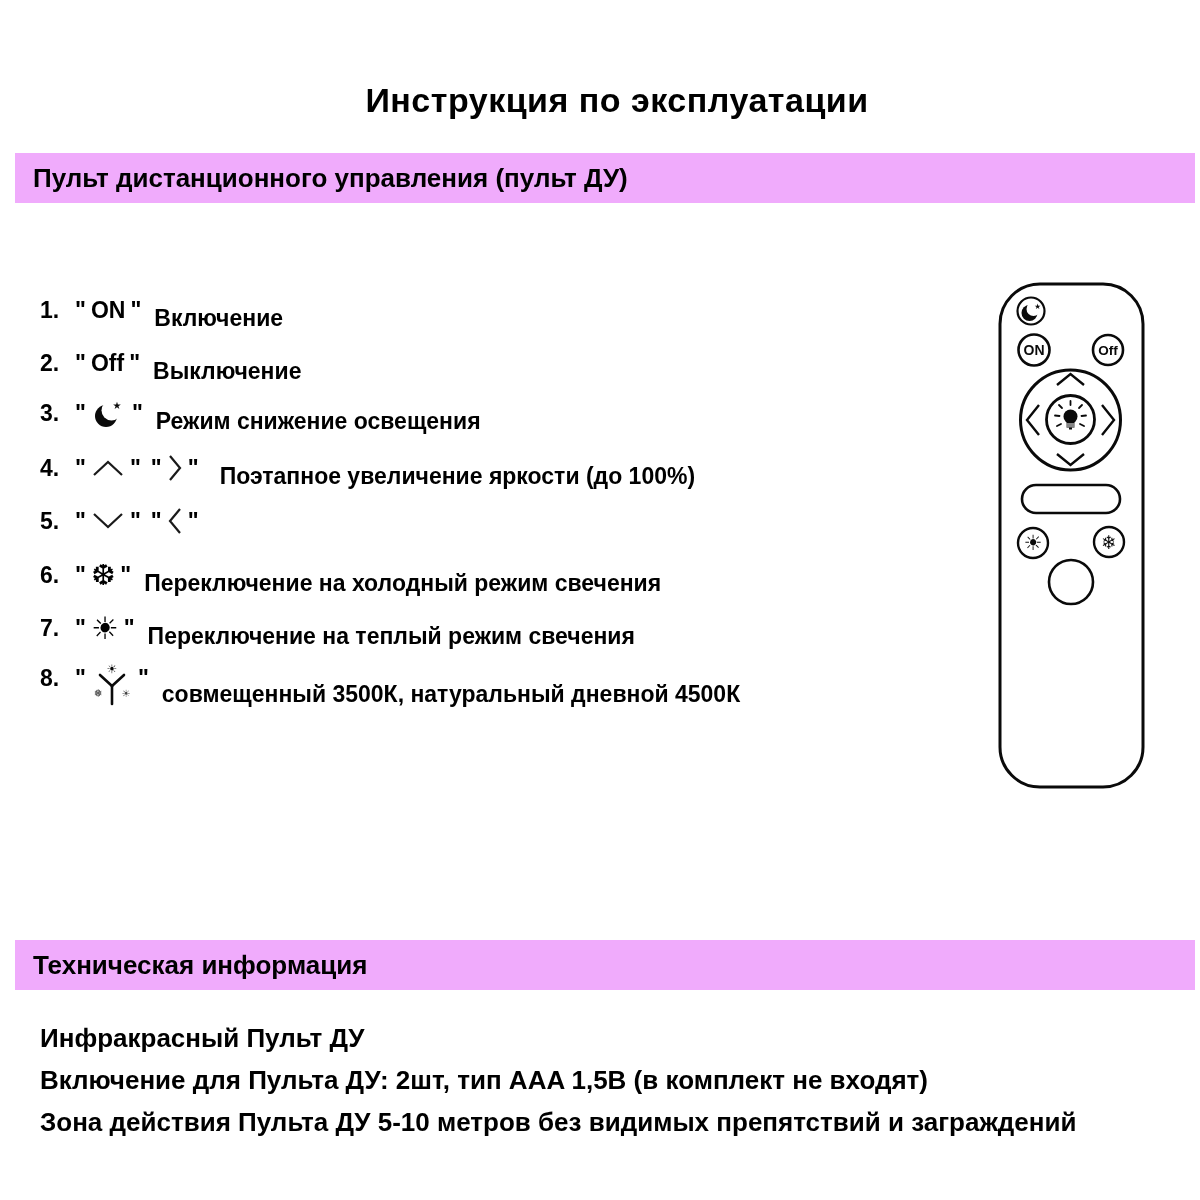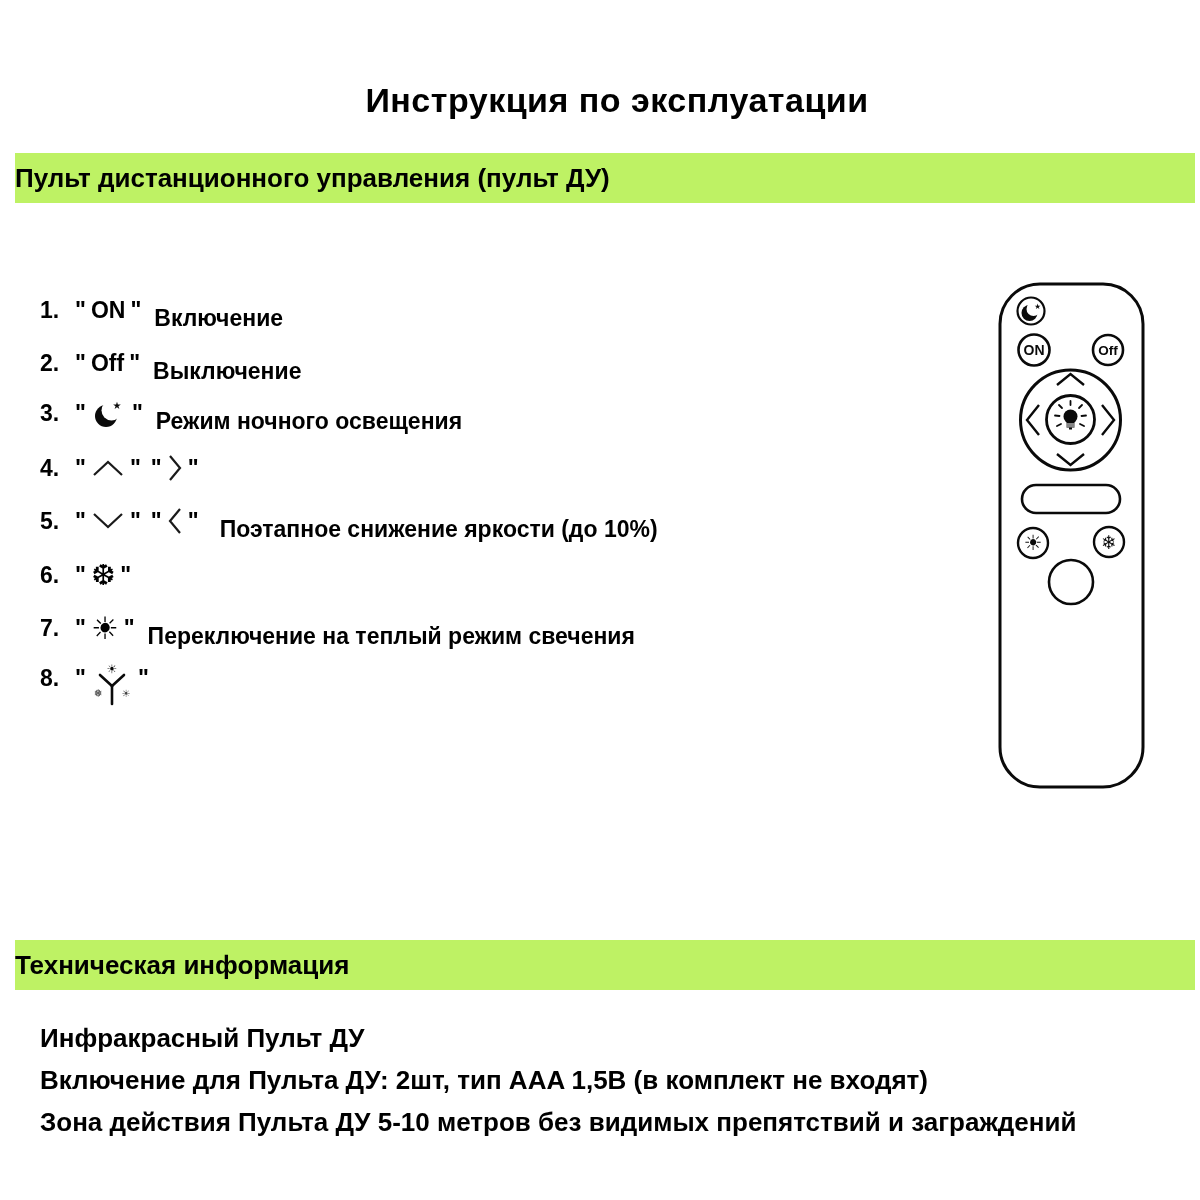--- a/index.html
+++ b/index.html
@@ -11,23 +11,23 @@
     font-weight:bold;
     position:relative;
     overflow:hidden;
   }
   .page-title {
     position:absolute; top:64px; left:0; width:1200px;
     text-align:center; font-size:34px; margin:17px; letter-spacing:0.5px;
   }
   .section-bar {
     position:absolute; left:15px; width:1180px; height:50px;
-    background:#bef264;
+    background:#f0abfc;
     font-size:26px; line-height:50px;
-    box-sizing:border-box;
+    padding-left:18px; box-sizing:border-box;
     white-space:nowrap;
   }
   #bar-remote { top:153px; }
   #bar-tech   { top:940px; }
 
   .item {
     position:absolute; left:40px;
     display:flex; align-items:center;
     font-size:23px; height:38px; white-space:nowrap;
   }
@@ -82,65 +82,66 @@
   <span class="num">3.</span>
   <span class="q">"</span>
   <span class="icon">
     <svg width="36" height="36" viewBox="0 0 36 36">
       <circle cx="15" cy="21" r="11" fill="#0a0a0a"></circle>
       <circle cx="20.5" cy="15.5" r="10" fill="#ffffff"></circle>
       <text class="svg-glyph" x="26" y="14" font-size="10" text-anchor="middle" fill="#0a0a0a">★</text>
     </svg>
   </span>
   <span class="q">"</span>
-  <span class="label">Режим ночного освещения</span>
+  <span class="label">Режим снижение освещения</span>
 </div>
 
 <div class="item i4">
   <span class="num">4.</span>
   <span class="q">"</span>
   <span class="icon">
     <svg width="34" height="20" viewBox="0 0 34 20">
       <polyline points="3,17 17,4 31,17" fill="none" stroke="#1a1a1a" stroke-width="2.2"></polyline>
     </svg>
   </span>
   <span class="q">"</span>
   <span class="q">"</span>
   <span class="icon">
     <svg width="16" height="30" viewBox="0 0 16 30">
       <polyline points="3,3 13,15 3,27" fill="none" stroke="#1a1a1a" stroke-width="2.2"></polyline>
     </svg>
   </span>
   <span class="q">"</span>
+  <span class="label label-gap">Поэтапное увеличение яркости (до 100%)</span>
 </div>
 
 <div class="item i5">
   <span class="num">5.</span>
   <span class="q">"</span>
   <span class="icon">
     <svg width="34" height="20" viewBox="0 0 34 20">
       <polyline points="3,3 17,16 31,3" fill="none" stroke="#1a1a1a" stroke-width="2.2"></polyline>
     </svg>
   </span>
   <span class="q">"</span>
   <span class="q">"</span>
   <span class="icon">
     <svg width="16" height="30" viewBox="0 0 16 30">
       <polyline points="13,3 3,15 13,27" fill="none" stroke="#1a1a1a" stroke-width="2.2"></polyline>
     </svg>
   </span>
   <span class="q">"</span>
-  <span class="label label-gap">Поэтапное снижение яркости (до 10%)</span>
 </div>
 
 <div class="item i6">
   <span class="num">6.</span>
   <span class="q">"</span>
   <span class="glyph g-snow">❆</span>
   <span class="q">"</span>
+  <span class="label">Переключение на холодный режим свечения</span>
 </div>
 
 <div class="item i7">
   <span class="num">7.</span>
   <span class="q">"</span>
   <span class="glyph g-sun">☀</span>
   <span class="q">"</span>
   <span class="label">Переключение на теплый режим свечения</span>
 </div>
 
@@ -154,20 +155,21 @@
         <line x1="21" y1="24" x2="9" y2="13"></line>
         <line x1="21" y1="24" x2="33" y2="13"></line>
       </g>
       <text class="svg-glyph" x="21" y="11" font-size="12" text-anchor="middle" fill="#0a0a0a">☀</text>
       <text class="svg-glyph" x="7" y="35" font-size="11" text-anchor="middle" fill="#333333">❅</text>
       <text class="svg-glyph" x="35" y="35" font-size="10" text-anchor="middle" fill="#444444">☀</text>
     </svg>
   </span>
   <span class="q">"</span>
   <span class="label">
+    <span class="label2" style="display:block">совмещенный 3500К, натуральный дневной 4500К</span>
   </span>
 </div>
 
 <svg id="remote-svg" width="157" height="517" viewBox="0 0 157 517">
 
   <rect x="7" y="3" width="143" height="503" rx="40" fill="#ffffff" stroke="#0a0a0a" stroke-width="3"></rect>
 
   <g>
     <circle cx="38" cy="30" r="13.5" fill="none" stroke="#0a0a0a" stroke-width="2.2"></circle>
     <circle cx="36.5" cy="32" r="8" fill="#0a0a0a"></circle>

